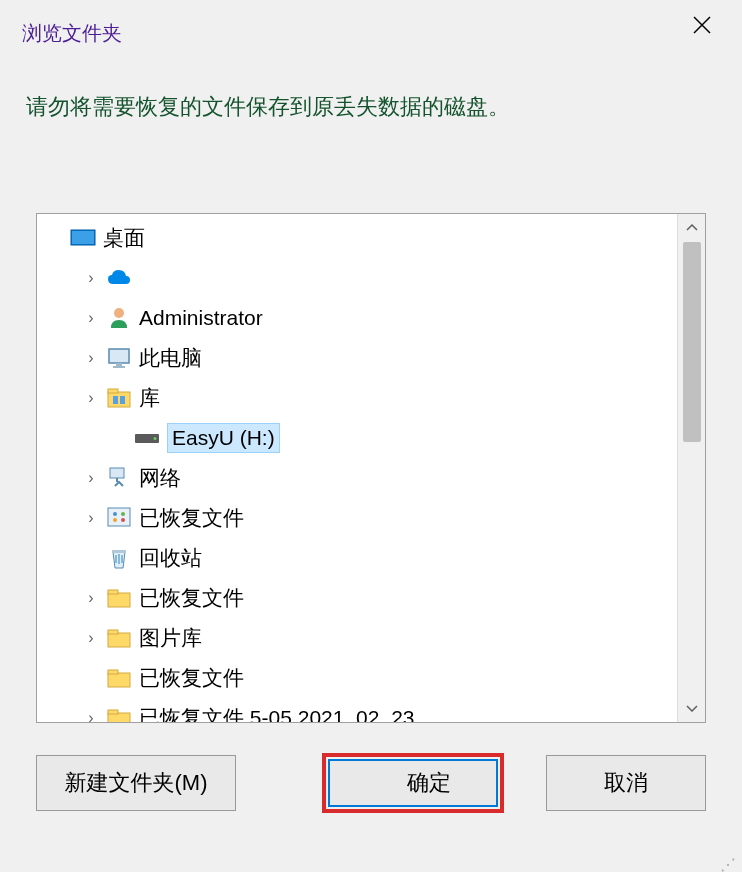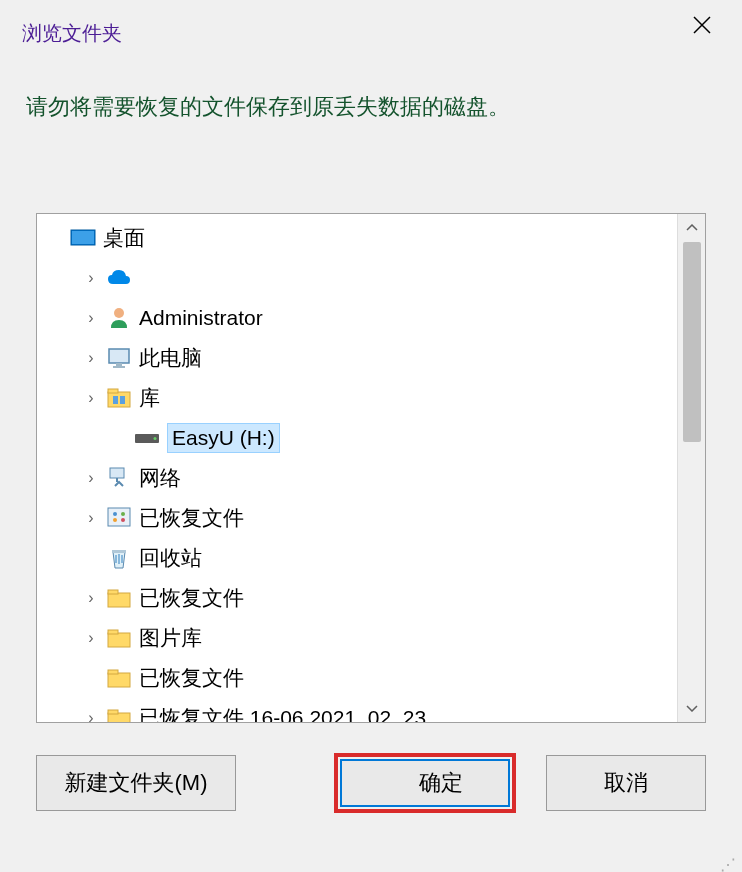--- a/index.html
+++ b/index.html
@@ -126,21 +126,21 @@
       left: 5px;
       width: 18px;
       height: 200px;
       background: #c0c0c0;
       border-radius: 2px;
     }
     .button-row {
       display: flex;
       align-items: center;
       padding: 30px 36px 30px 36px;
-      gap: 30px;
+      gap: 42px;
     }
     .btn {
       height: 56px;
       background: #e9e9e9;
       border: 1px solid #999;
       font-size: 22px;
       display: flex;
       align-items: center;
       justify-content: center;
       cursor: pointer;
@@ -325,21 +325,21 @@
           </span>
       </div>
 
       <div class="tree-item indent-1">
         <span class="expand-arrow">›</span>
         <svg class="tree-icon" viewBox="0 0 28 28">
             <rect x="3" y="9" width="22" height="14" fill="#ffd968" stroke="#d4a840"></rect>
             <rect x="3" y="6" width="10" height="4" fill="#ffd968" stroke="#d4a840"></rect>
           </svg>
         <span class="item-label-wrap">
-            <span>已恢复文件 16-06 2021_02_23</span>
+            <span>已恢复文件 5-05 2021_02_23</span>
           </span>
       </div>
 
     </div>
 
     <div class="scrollbar">
       <div class="scroll-btn">
         <svg width="12" height="8" viewBox="0 0 12 8">
             <path d="M1 6 L6 1 L11 6" stroke="#606060" stroke-width="1.5" fill="none"></path>
           </svg>

